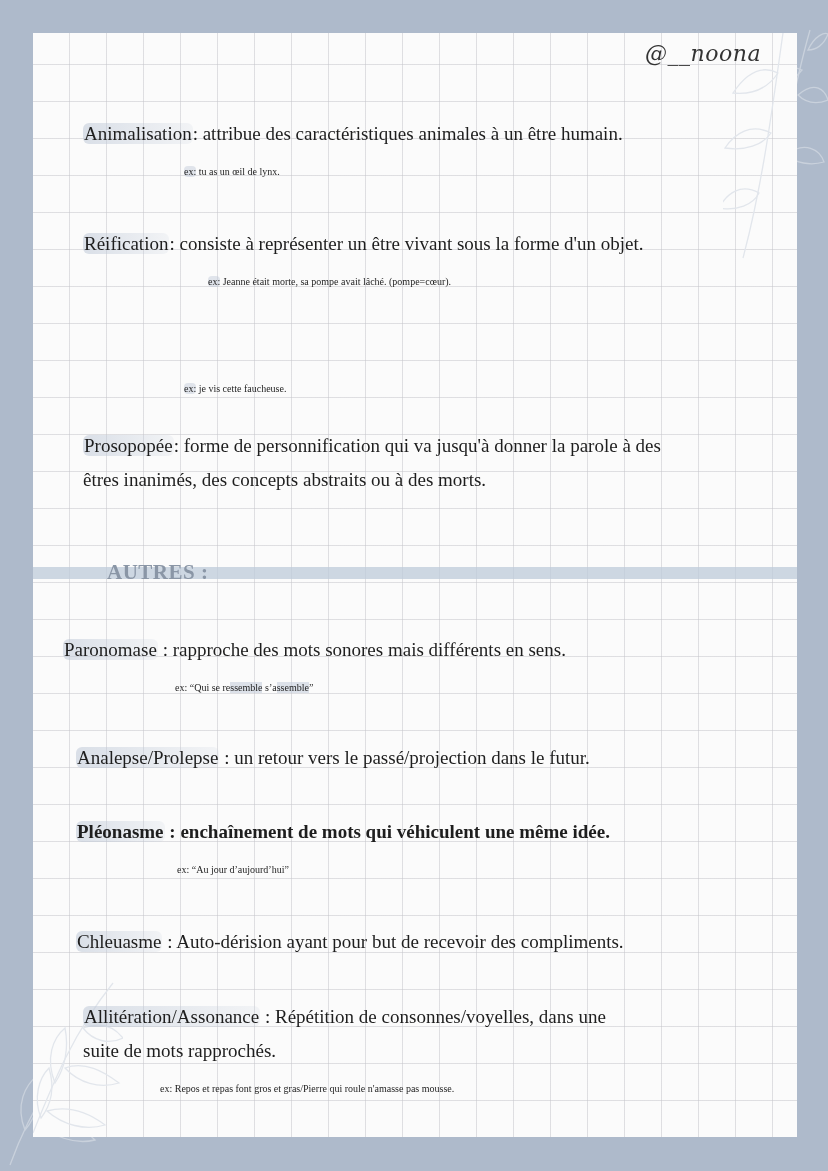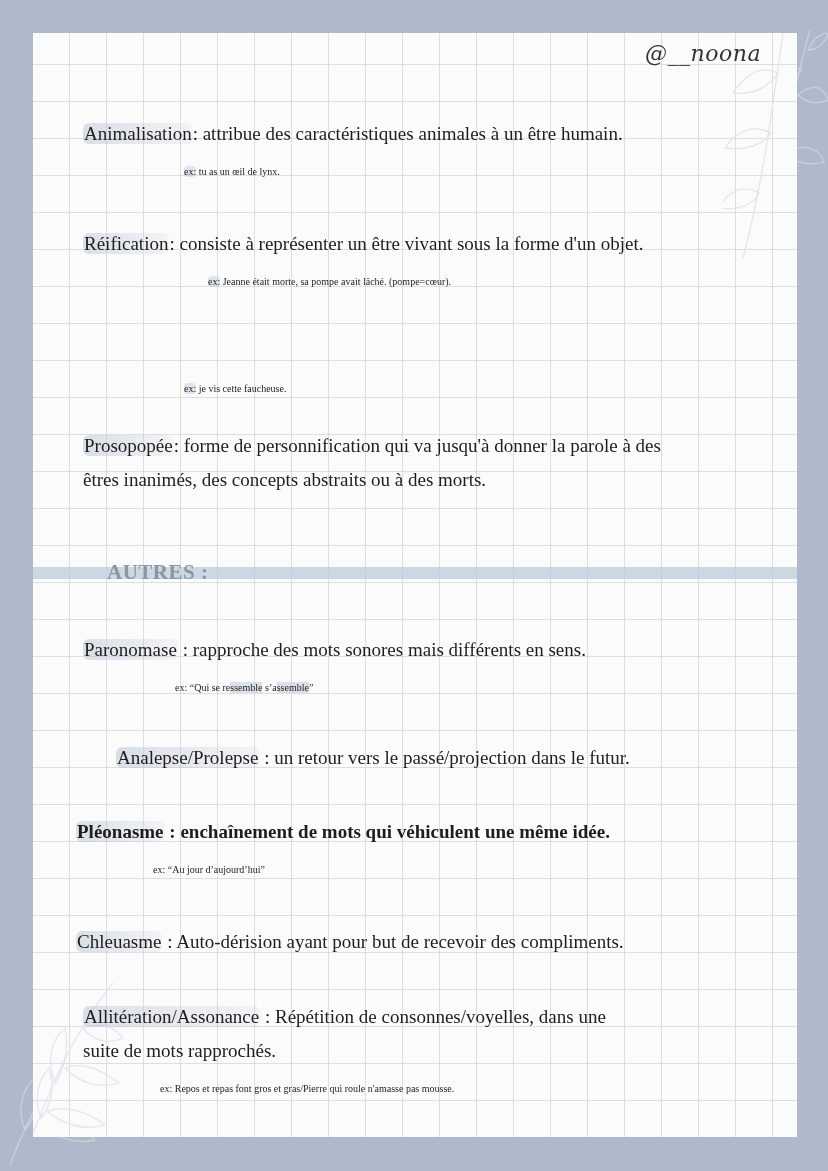--- a/index.html
+++ b/index.html
@@ -107,35 +107,35 @@
   </div>
 
   <div class="entry def" style="left:50px; top:396px;">
     <div><span class="term">Prosopopée</span><span>: </span><span>forme de personnification qui va jusqu'à donner la parole à des</span></div>
     <div>êtres inanimés, des concepts abstraits ou à des morts.</div>
   </div>
 
   <div class="section-bar"></div>
   <div class="section-title">AUTRES :</div>
 
-  <div class="entry def" style="left:50px; top:600px;">
+  <div class="entry def" style="left:30px; top:600px;">
     <span class="term">Paronomase</span><span> : </span><span>rapproche des mots sonores mais différents en sens.</span>
   </div>
   <div class="ex" style="left:127px; top:642px;margin-left:15px;">
     <span>ex:</span><span>  “Qui se re</span><span class="hl">ssemble</span><span> s’a</span><span class="hl">ssemble</span><span>”</span>
   </div>
 
-  <div class="entry def" style="left:43px; top:708px;margin-left:40px;">
+  <div class="entry def" style="left:43px; top:708px;">
     <span class="term">Analepse/Prolepse</span><span> : </span><span>un retour vers le passé/projection dans le futur.</span>
   </div>
 
   <div class="entry def" style="left:43px; top:782px;font-weight:bold;">
     <span class="term">Pléonasme</span><span> : </span><span>enchaînement de mots qui véhiculent une même idée.</span>
   </div>
-  <div class="ex" style="left:120px; top:824px;text-align:center;">
+  <div class="ex" style="left:144px; top:824px;text-align:center;">
     <span>ex:</span><span>  “Au jour d’aujourd’hui”</span>
   </div>
 
   <div class="entry def" style="left:50px; top:967px;">
     <div><span class="term">Allitération/Assonance</span><span> : </span><span>Répétition de consonnes/voyelles, dans une</span></div>
     <div>suite de mots rapprochés.</div>
   </div>
 
   <div class="entry def" style="left:43px; top:892px;">
     <span class="term">Chleuasme</span><span> : </span><span>Auto-dérision ayant pour but de recevoir des compliments.</span>

